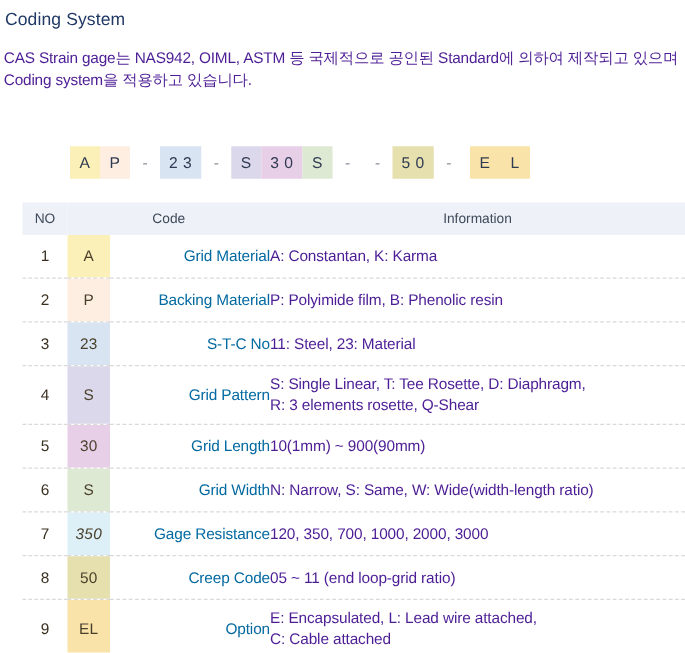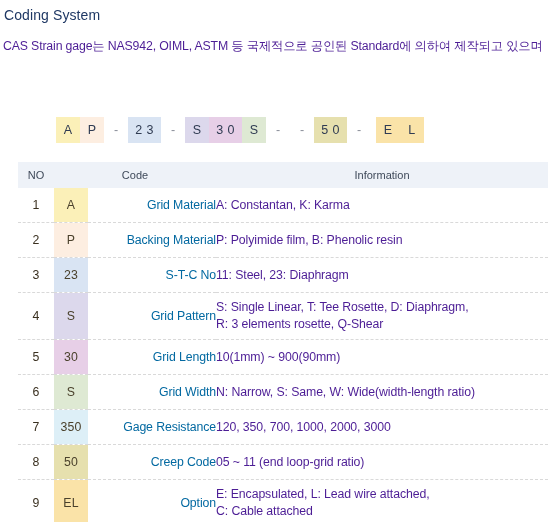--- a/index.html
+++ b/index.html
@@ -155,20 +155,21 @@
 </style>
 </head>
 <body>
 
 <div class="page">
 
   <div class="page-title">Coding System</div>
 
   <div class="intro">
     <p>CAS Strain gage는 NAS942, OIML, ASTM 등 국제적으로 공인된 Standard에 의하여 제작되고 있으며</p>
+    <p>Coding system을 적용하고 있습니다.</p>
   </div>
 
   <div class="code-strip" id="code-strip">
       <div class="chip " style="background: rgb(251, 240, 184);">A</div>
       <div class="chip " style="background: rgb(253, 238, 225);">P</div>
       <div class="dash">-</div>
       <div class="chip w2" style="background: rgb(217, 228, 243);">2 3</div>
       <div class="dash">-</div>
       <div class="chip " style="background: rgb(220, 216, 236);">S</div>
       <div class="chip w2" style="background: rgb(231, 207, 231);">3 0</div>
@@ -217,21 +218,21 @@
             <span class="info-line">P: Polyimide film, B: Phenolic resin</span>
           </td>
         </tr>
         <tr>
           <td class="cell-no">3</td>
           <td class="cell-code">
             <span class="code-badge" style="background: rgb(217, 228, 243); height: 34px; line-height: 34px;">23</span>
           </td>
           <td class="cell-name">S-T-C No</td>
           <td class="cell-info">
-            <span class="info-line">11: Steel,  23: Diaphragm</span>
+            <span class="info-line">11: Steel,  23: Material</span>
           </td>
         </tr>
         <tr class="tall">
           <td class="cell-no">4</td>
           <td class="cell-code">
             <span class="code-badge" style="background: rgb(220, 216, 236); height: 46px; line-height: 46px;">S</span>
           </td>
           <td class="cell-name">Grid Pattern</td>
           <td class="cell-info">
             <span class="info-line">S: Single Linear,   T: Tee Rosette,  D: Diaphragm,</span>
@@ -254,21 +255,21 @@
             <span class="code-badge" style="background: rgb(222, 233, 211); height: 34px; line-height: 34px;">S</span>
           </td>
           <td class="cell-name">Grid Width</td>
           <td class="cell-info">
             <span class="info-line">N: Narrow, S: Same,  W: Wide(width-length ratio)</span>
           </td>
         </tr>
         <tr>
           <td class="cell-no">7</td>
           <td class="cell-code">
-            <span class="code-badge" style="background: rgb(221, 239, 247); height: 34px; line-height: 34px;">350</span>
+            <span class="code-badge" style="background: rgb(221, 239, 247); height: 34px; line-height: 34px; font-style: italic;">350</span>
           </td>
           <td class="cell-name">Gage Resistance</td>
           <td class="cell-info">
             <span class="info-line">120, 350, 700, 1000, 2000, 3000</span>
           </td>
         </tr>
         <tr>
           <td class="cell-no">8</td>
           <td class="cell-code">
             <span class="code-badge" style="background: rgb(230, 224, 174); height: 34px; line-height: 34px;">50</span>

